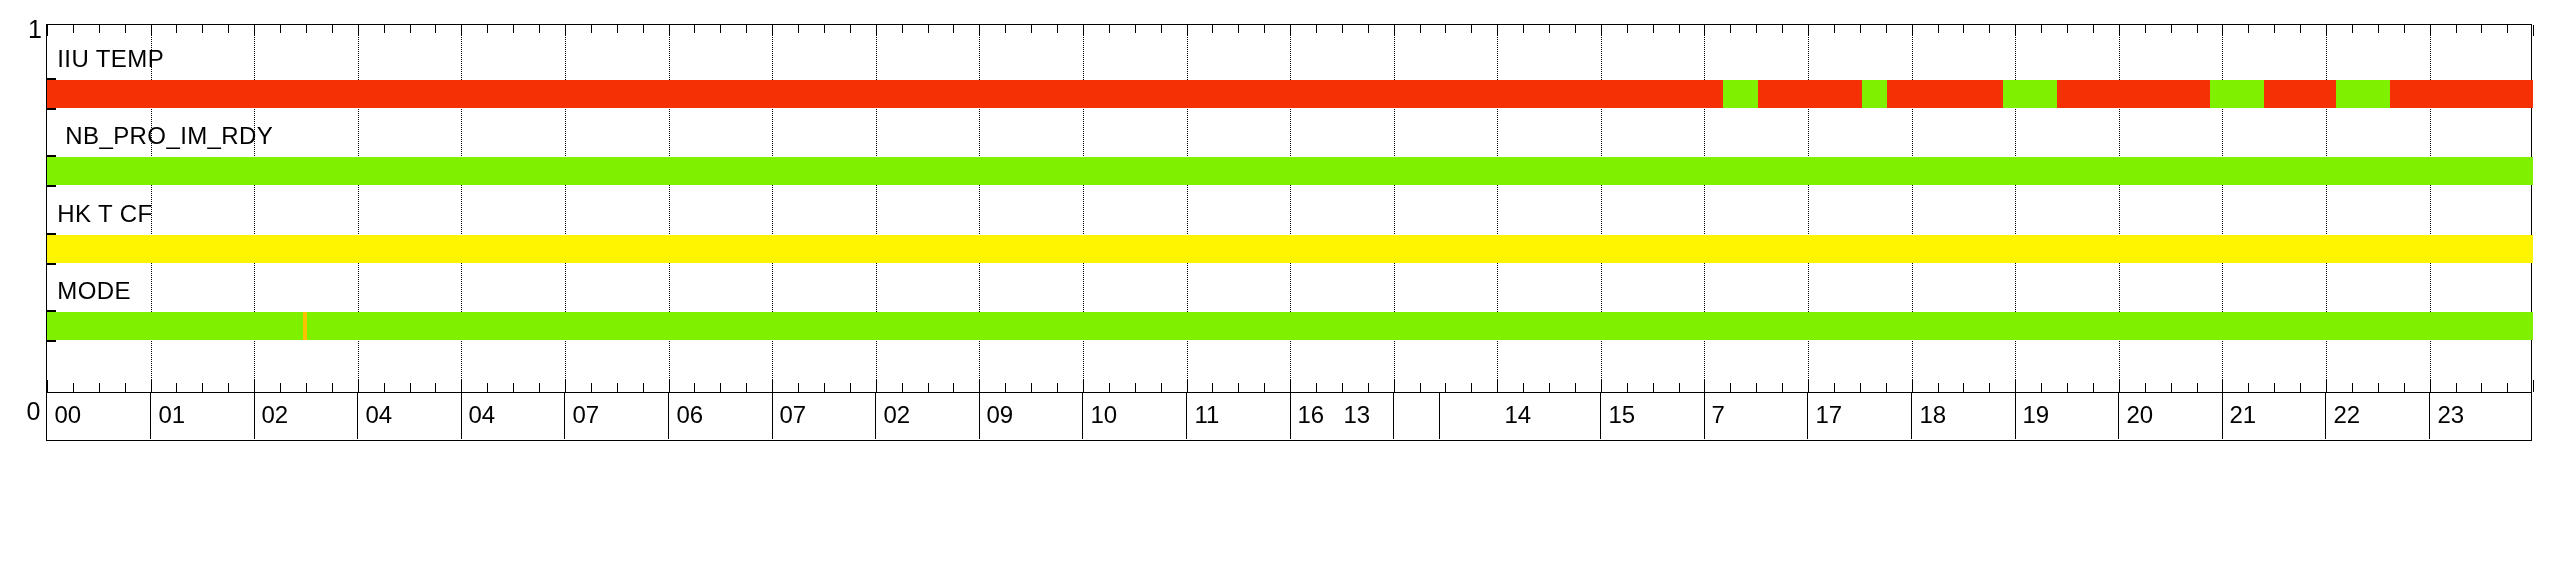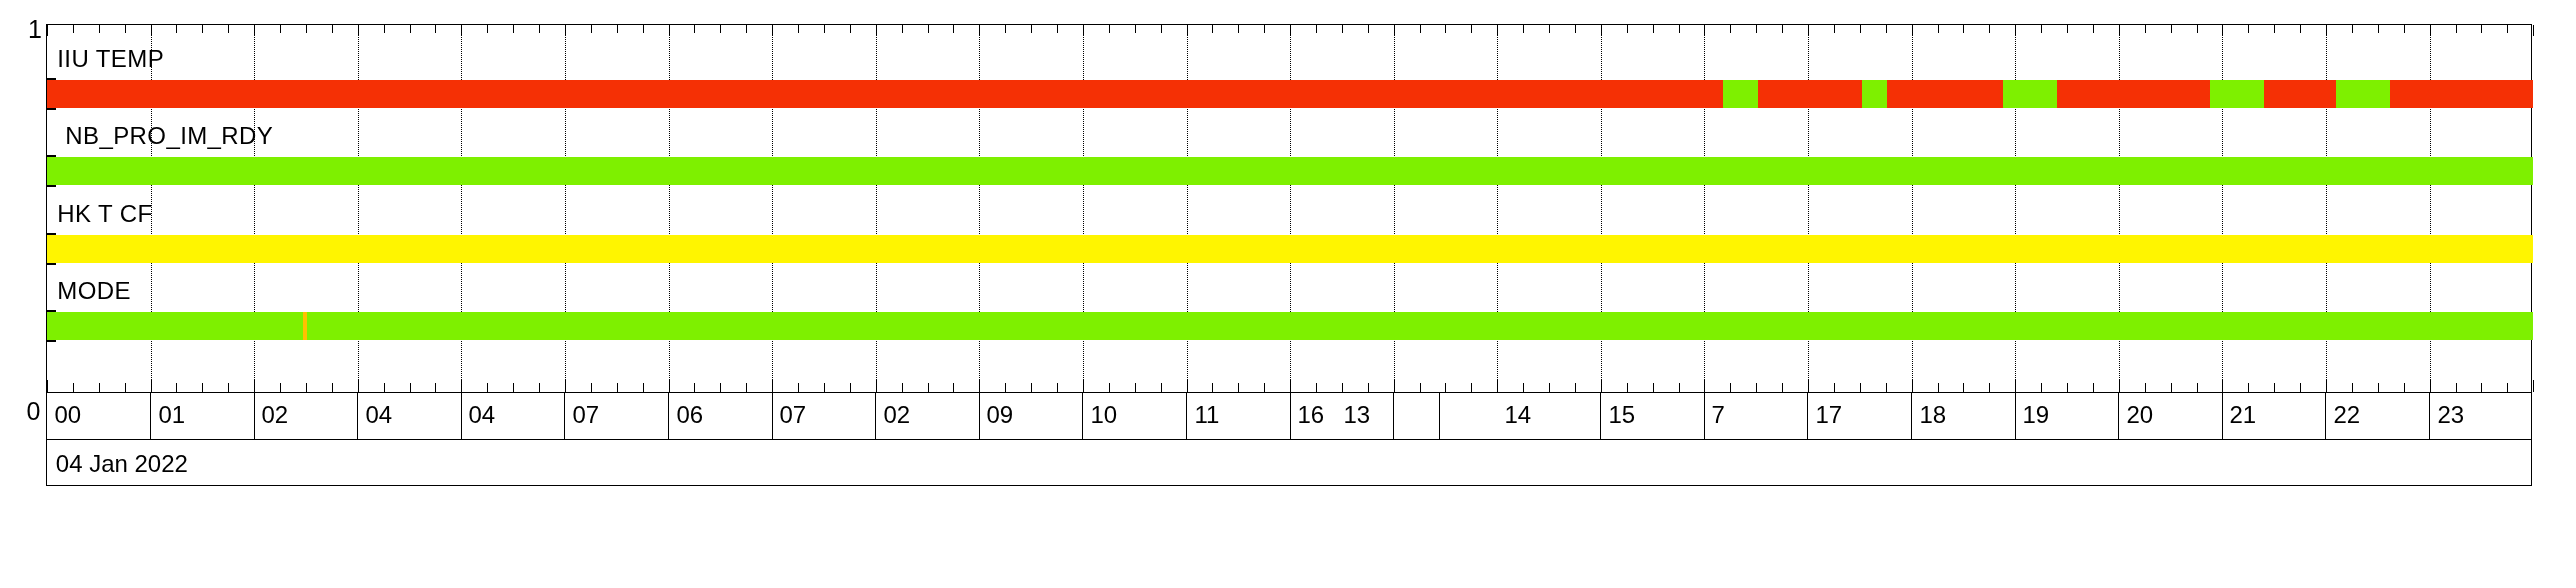--- a/index.html
+++ b/index.html
@@ -408,18 +408,15 @@
         <span>21</span>
       </div>
       <div class="hcell" style="left: 2279px; width: 104px;">
         <span>22</span>
       </div>
       <div class="hcell" style="left: 2383px; width: 104px;">
         <span>23</span>
       </div>
     </div>
 
-  <div id="dateband">
-    <span>04 Jan 2022</span>
-  </div>
 
 </div>
 
 
 </body></html>

